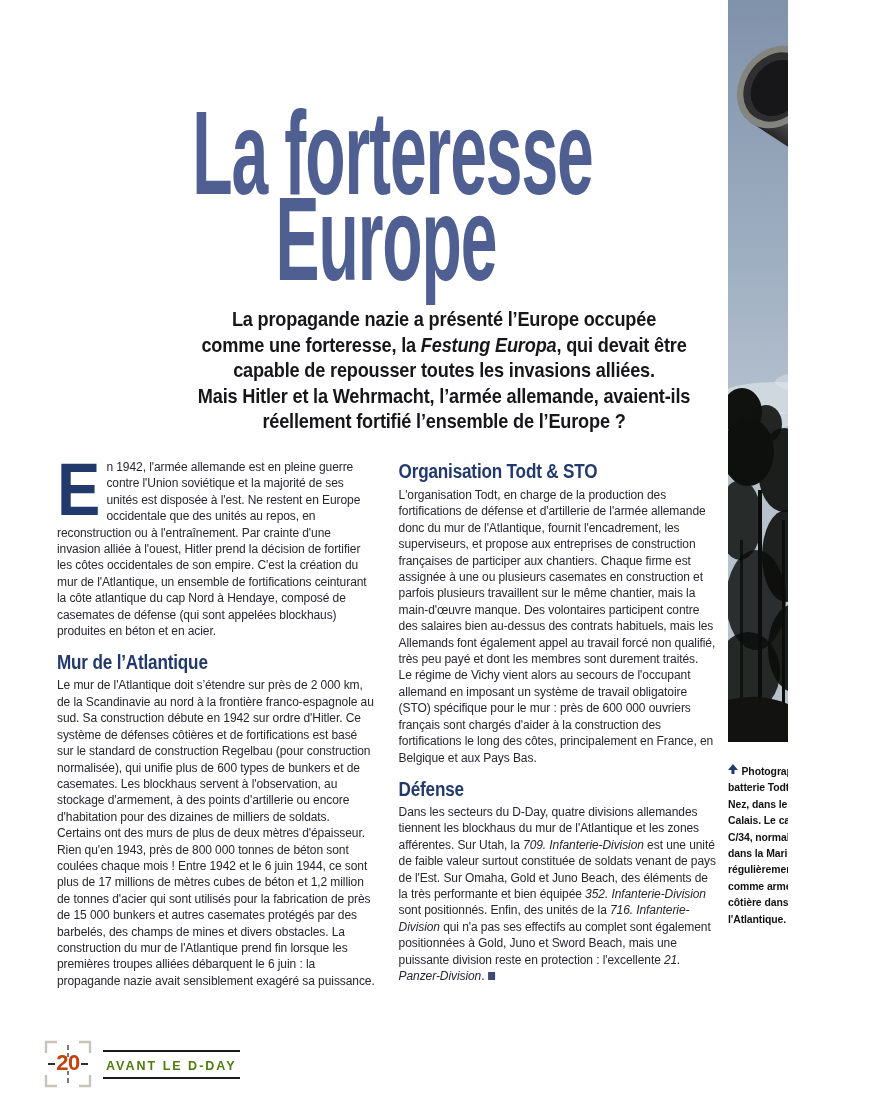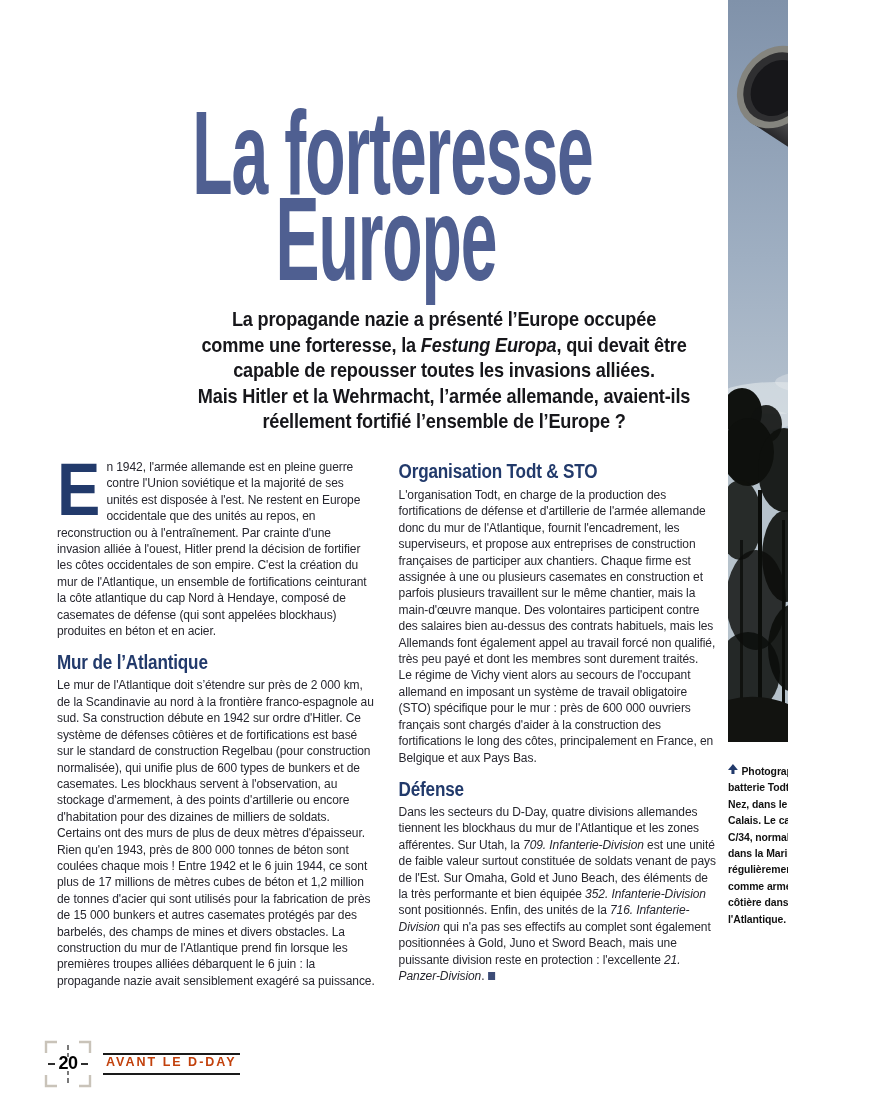--- a/index.html
+++ b/index.html
@@ -55,26 +55,26 @@
     font-size:11.6px; line-height:16.4px; font-weight:bold; color:#121212;
     transform:scaleX(0.9); transform-origin:0 0; letter-spacing:-0.1px;
   }
   .caption .arrow { display:inline-block; margin-right:4px; }
 
   
   .footer { position:absolute; top:1040px; left:44px; display:flex; align-items:center; gap:11px; }
   .page-badge { position:relative; width:48px; height:48px; }
   .page-badge .num {
     position:absolute; top:50%; left:50%; transform:translate(-50%,-52%);
-    font-size:18px; font-weight:bold; color:#000000; letter-spacing:-0.5px;
+    font-size:22px; font-weight:bold; color:#c2410c; letter-spacing:-0.5px;
   }
   .section-label {
     border-top:2px solid #1a1a1a; border-bottom:2px solid #1a1a1a;
-    padding:0 3px 4px 3px; font-size:12.5px; font-weight:bold;
-    letter-spacing:2px; color:#c2410c; white-space:nowrap;
+    padding:7px 3px 4px 3px; font-size:12.5px; font-weight:bold;
+    letter-spacing:2px; color:#4d7c0f; white-space:nowrap;
   }
 </style>
 </head>
 <body>
 
 <div class="page">
 
   <div class="photo">
     <svg width="160" height="742" viewBox="0 0 160 742" xmlns="http://www.w3.org/2000/svg">
       <defs>

